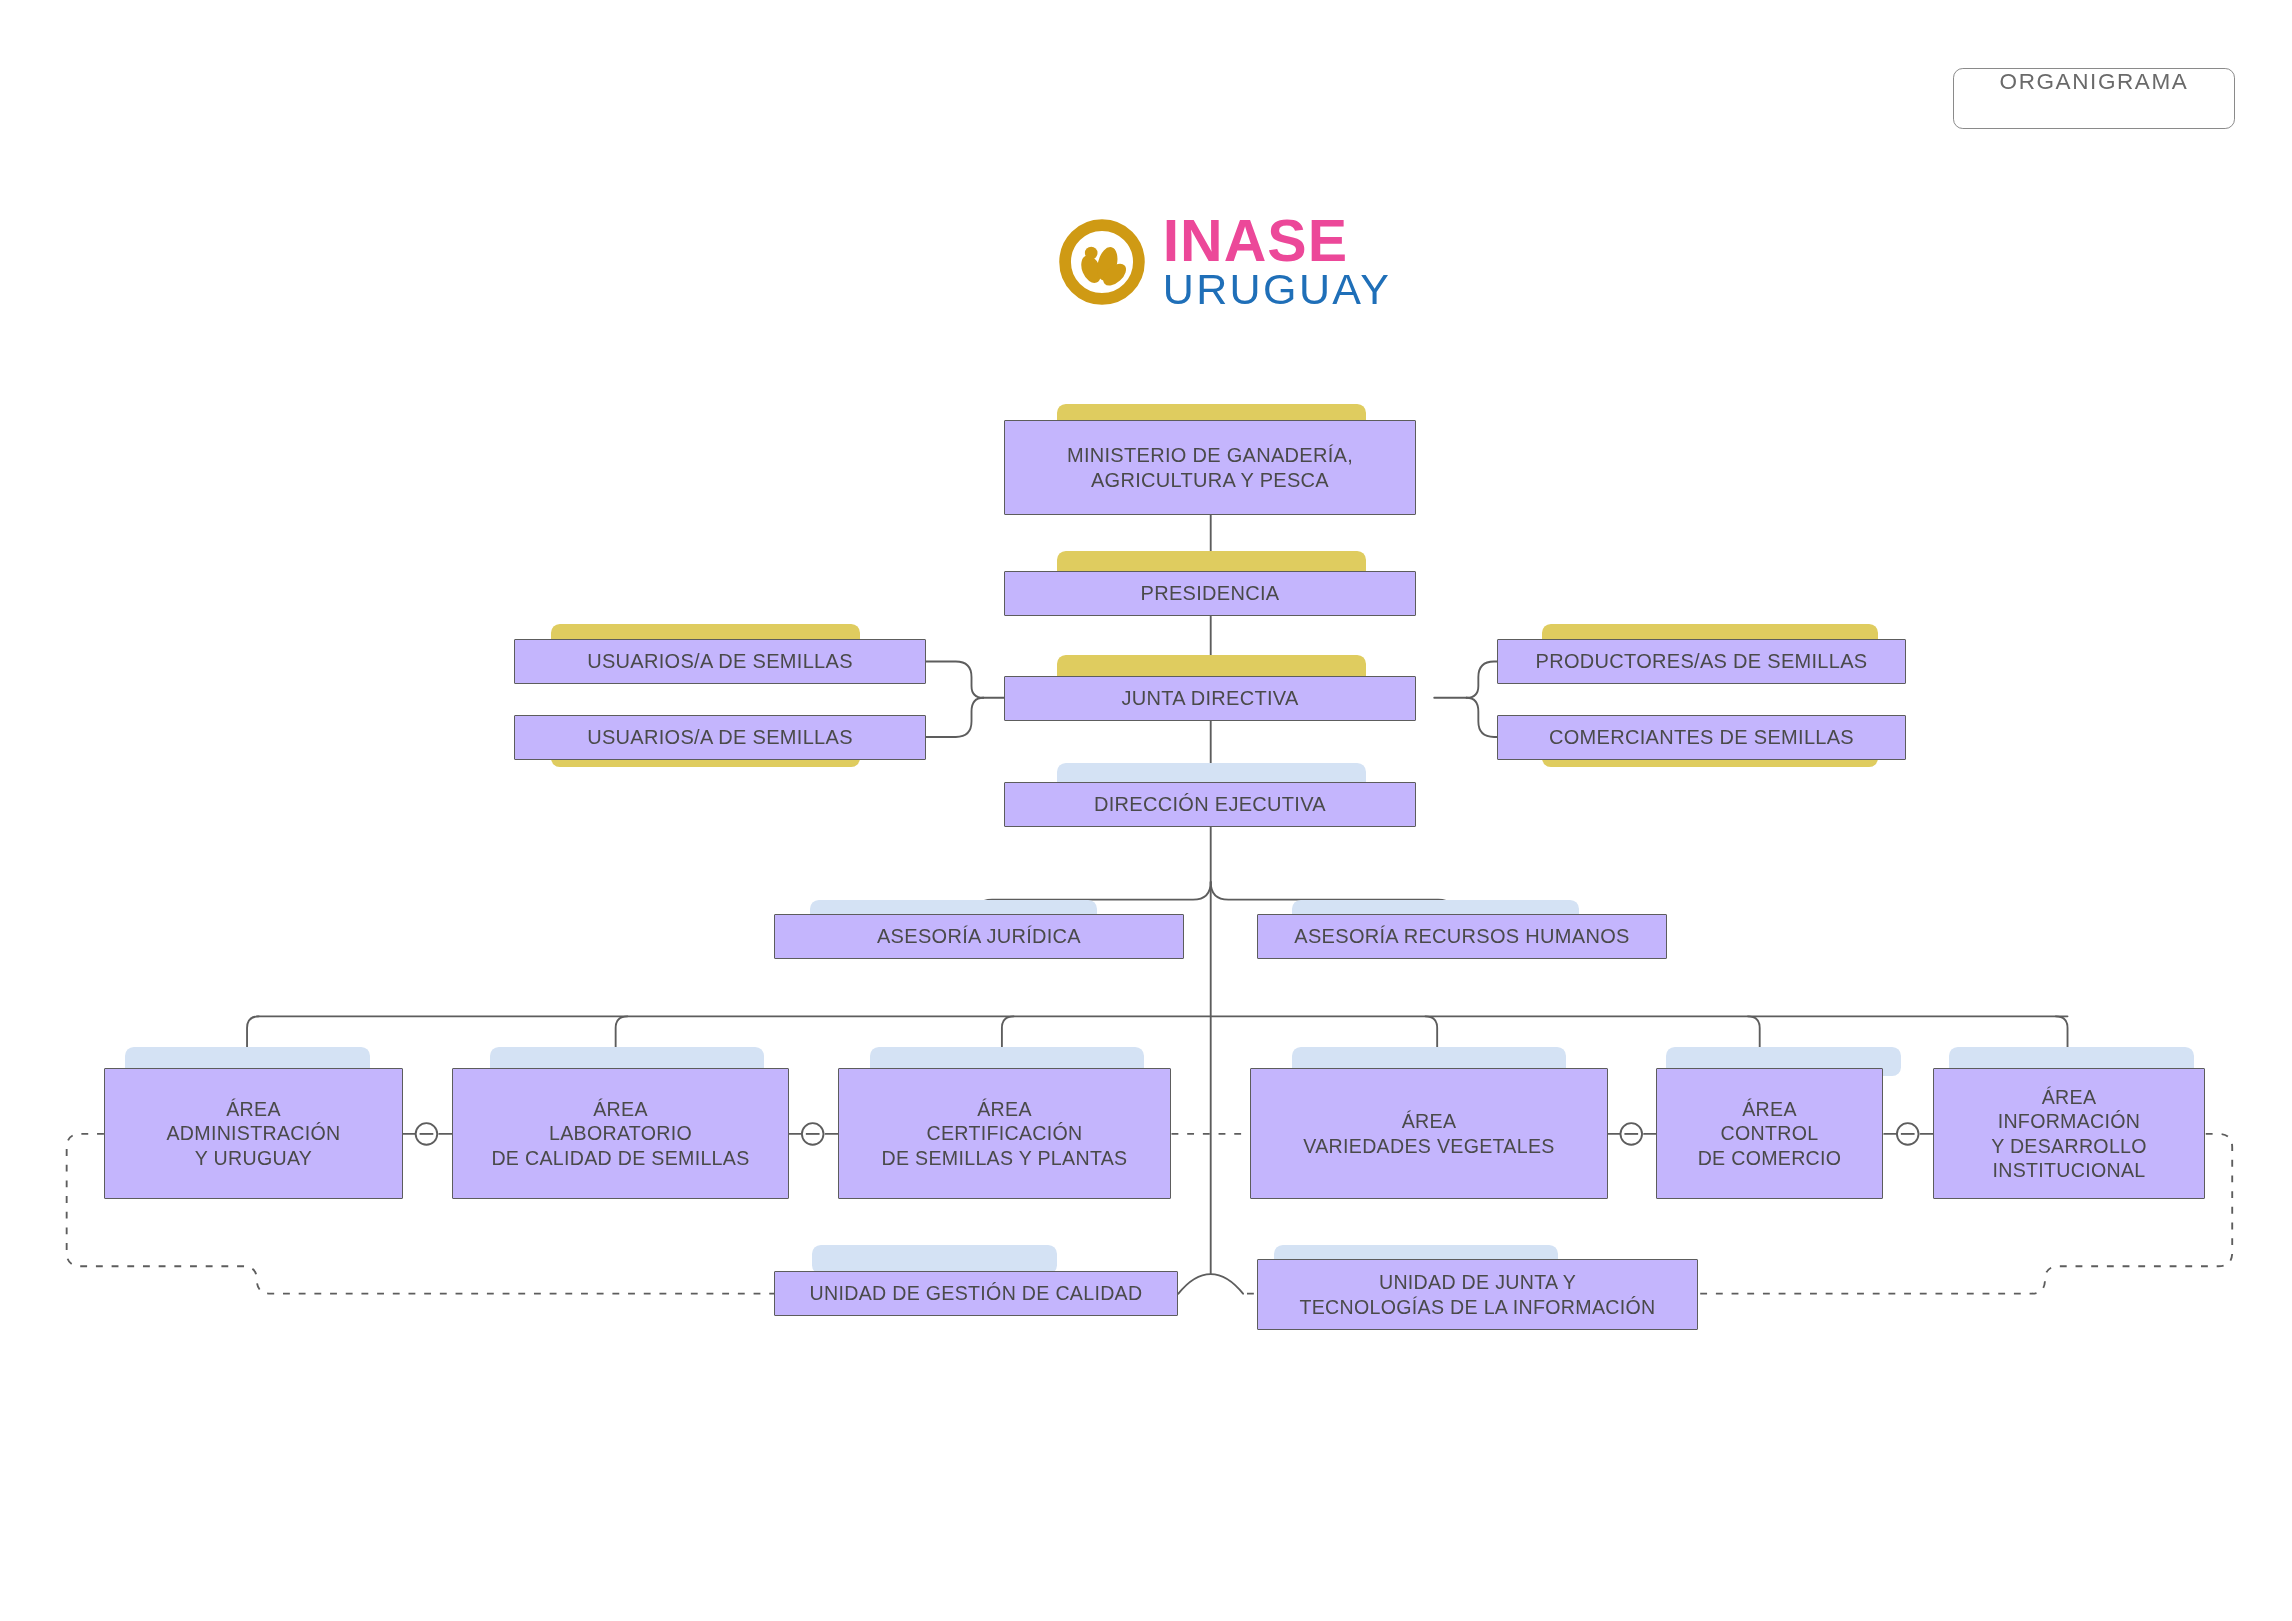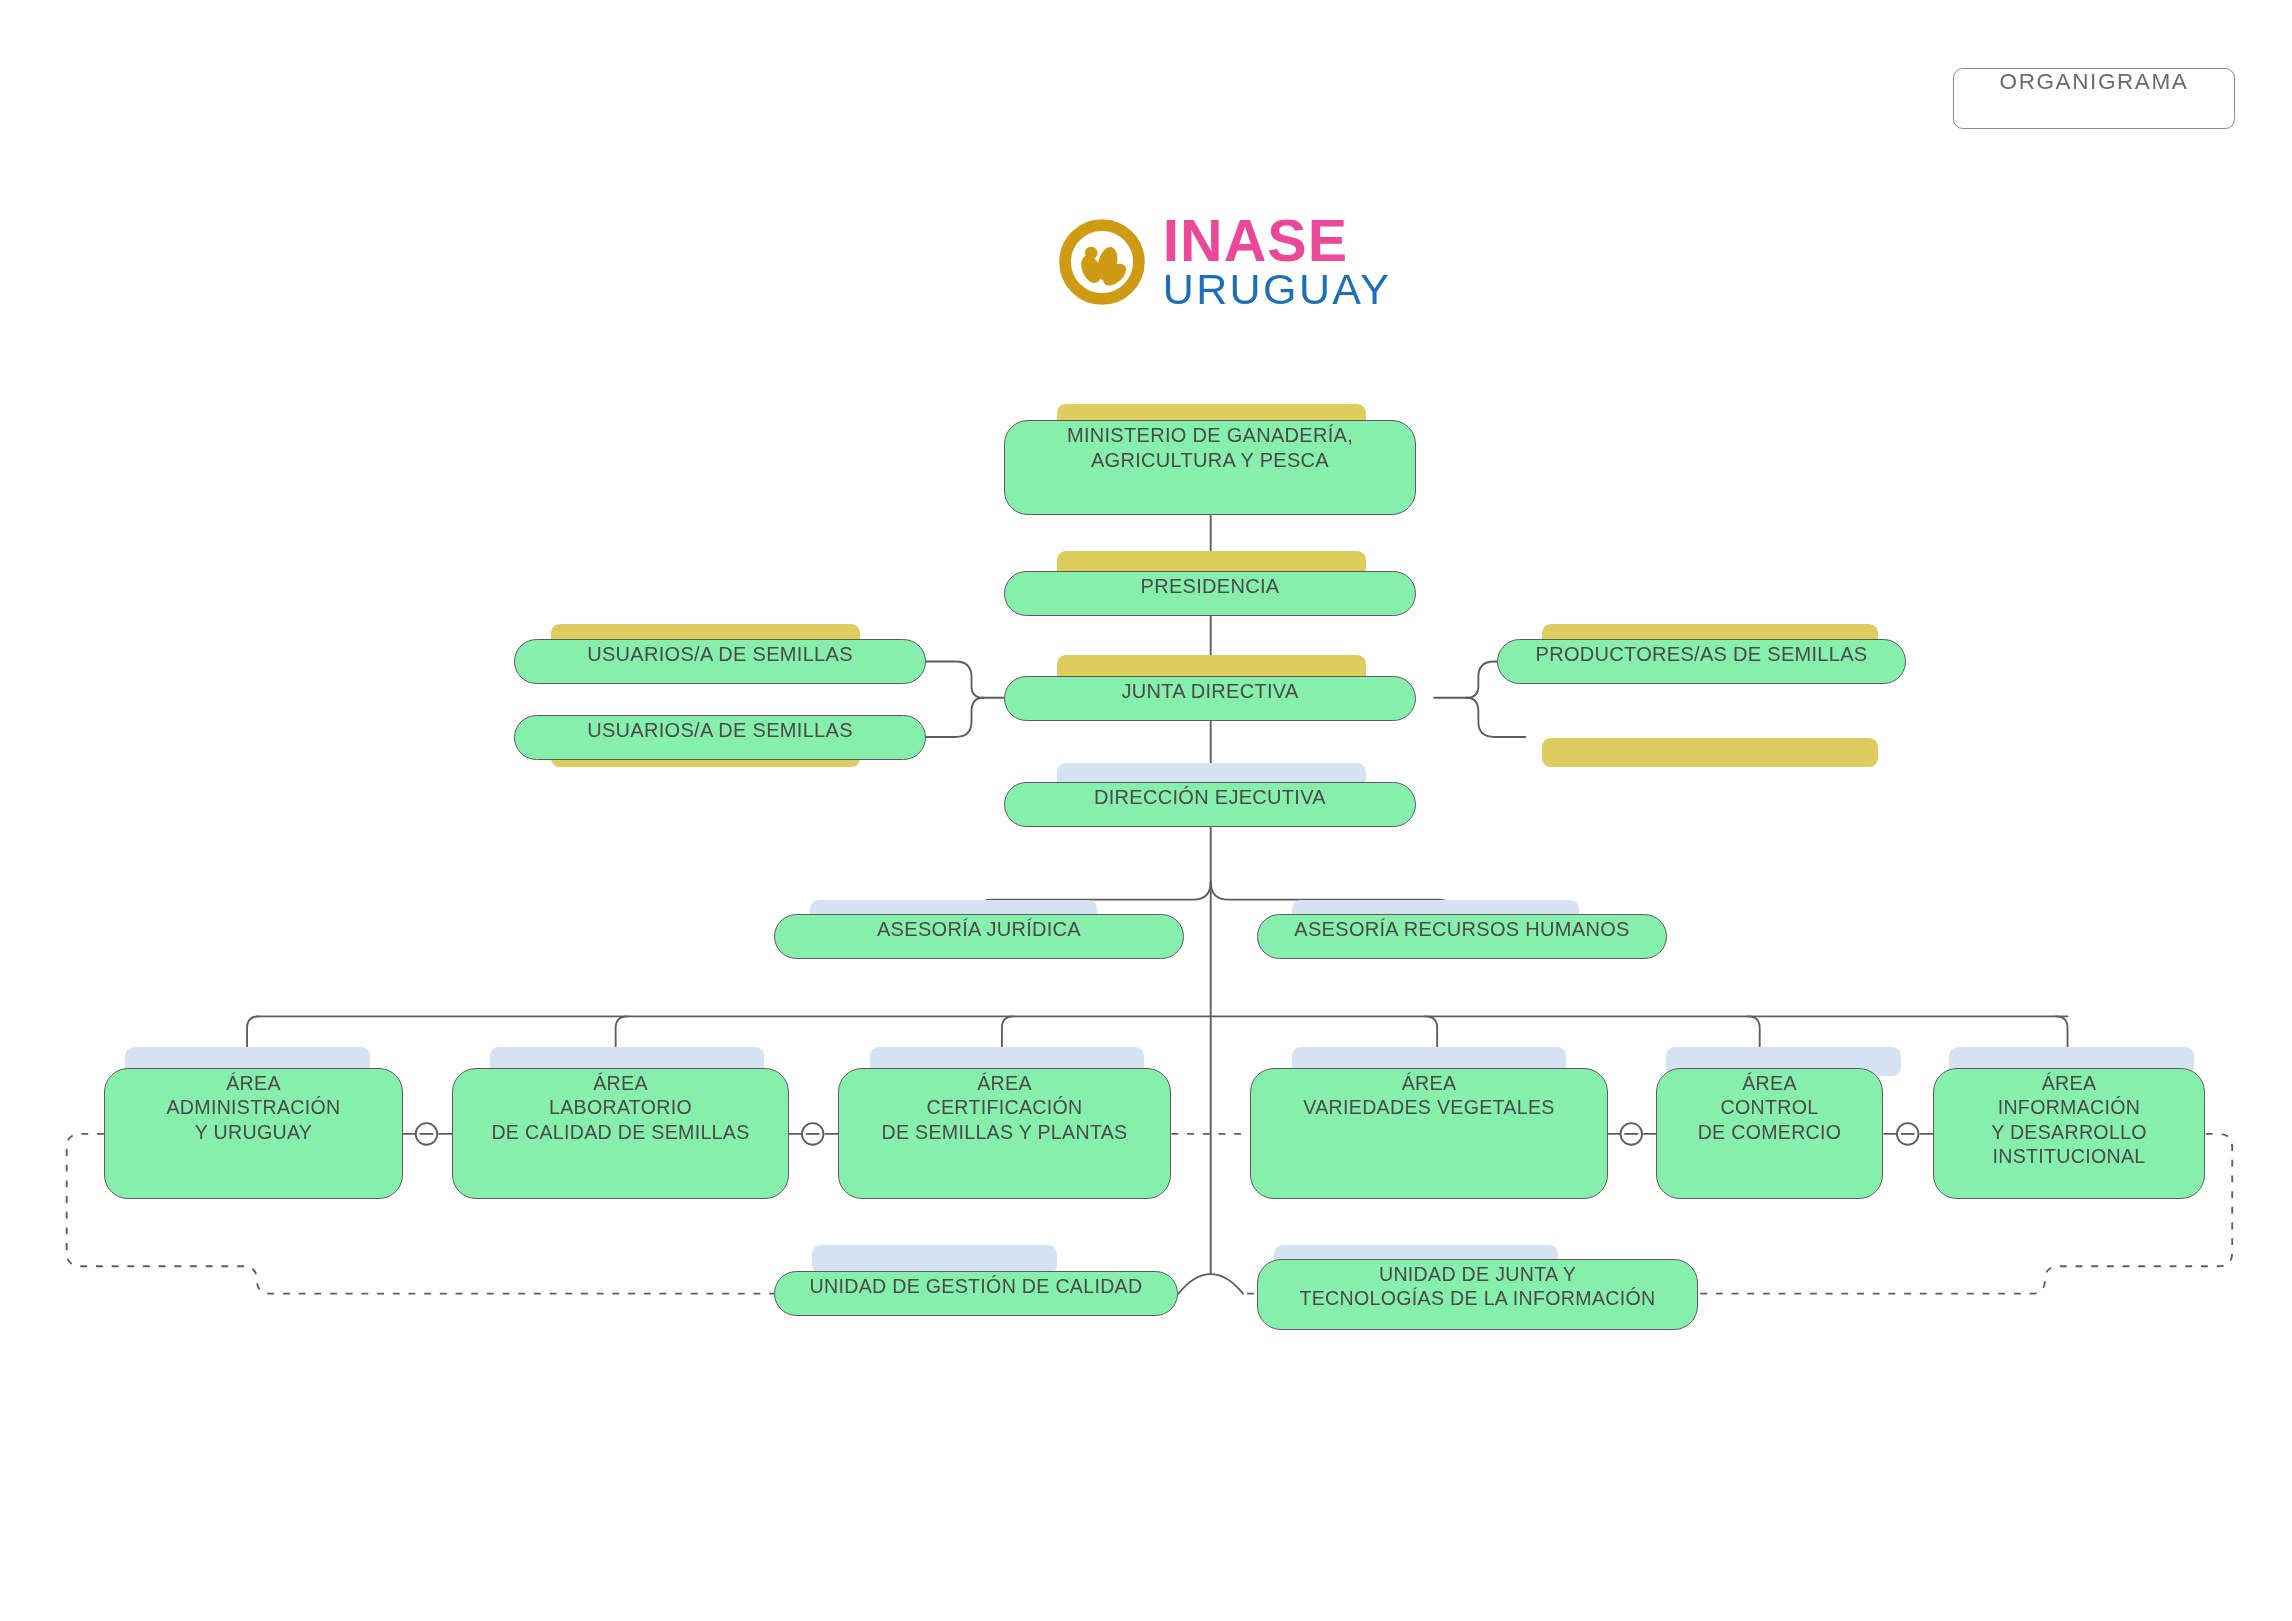--- a/index.html
+++ b/index.html
@@ -65,24 +65,25 @@
     position: absolute;
     left: 0; top: 0;
     width: 2293px; height: 1621px;
     pointer-events: none;
   }
 
   
   .node {
     position: absolute;
     box-sizing: border-box;
-    background: #86efac;
+    background: #c4b5fd;
     border: 1.7px solid #5d5d5d;
-    border-radius: 24px;
+    border-radius: 1px;
     display: flex;
+    align-items: center;
     justify-content: center;
     text-align: center;
     color: #4a4a4a;
     font-size: 20px;
     line-height: 1.24;
     letter-spacing: 0.3px;
     z-index: 3;
     padding: 2px 9.8px;
   }
   .node.small { font-size: 19.6px; }
@@ -243,20 +244,23 @@
   </div>
 
   <div class="node" style="left:514px; top:715px; width:412px; height:45px;">
     <span>USUARIOS/A DE SEMILLAS</span>
   </div>
 
   <div class="node" style="left:1497px; top:639px; width:409px; height:45px;">
     <span>PRODUCTORES/AS DE SEMILLAS</span>
   </div>
 
+  <div class="node" style="left:1497px; top:715px; width:409px; height:45px;">
+    <span>COMERCIANTES DE SEMILLAS</span>
+  </div>
 
   <div class="node" style="left:1004px; top:782px; width:412px; height:45px;">
     <span>DIRECCIÓN EJECUTIVA</span>
   </div>
 
   <div class="node" style="left:774px; top:914px; width:410px; height:45px;">
     <span>ASESORÍA JURÍDICA</span>
   </div>
 
   <div class="node" style="left:1257px; top:914px; width:410px; height:45px;">

